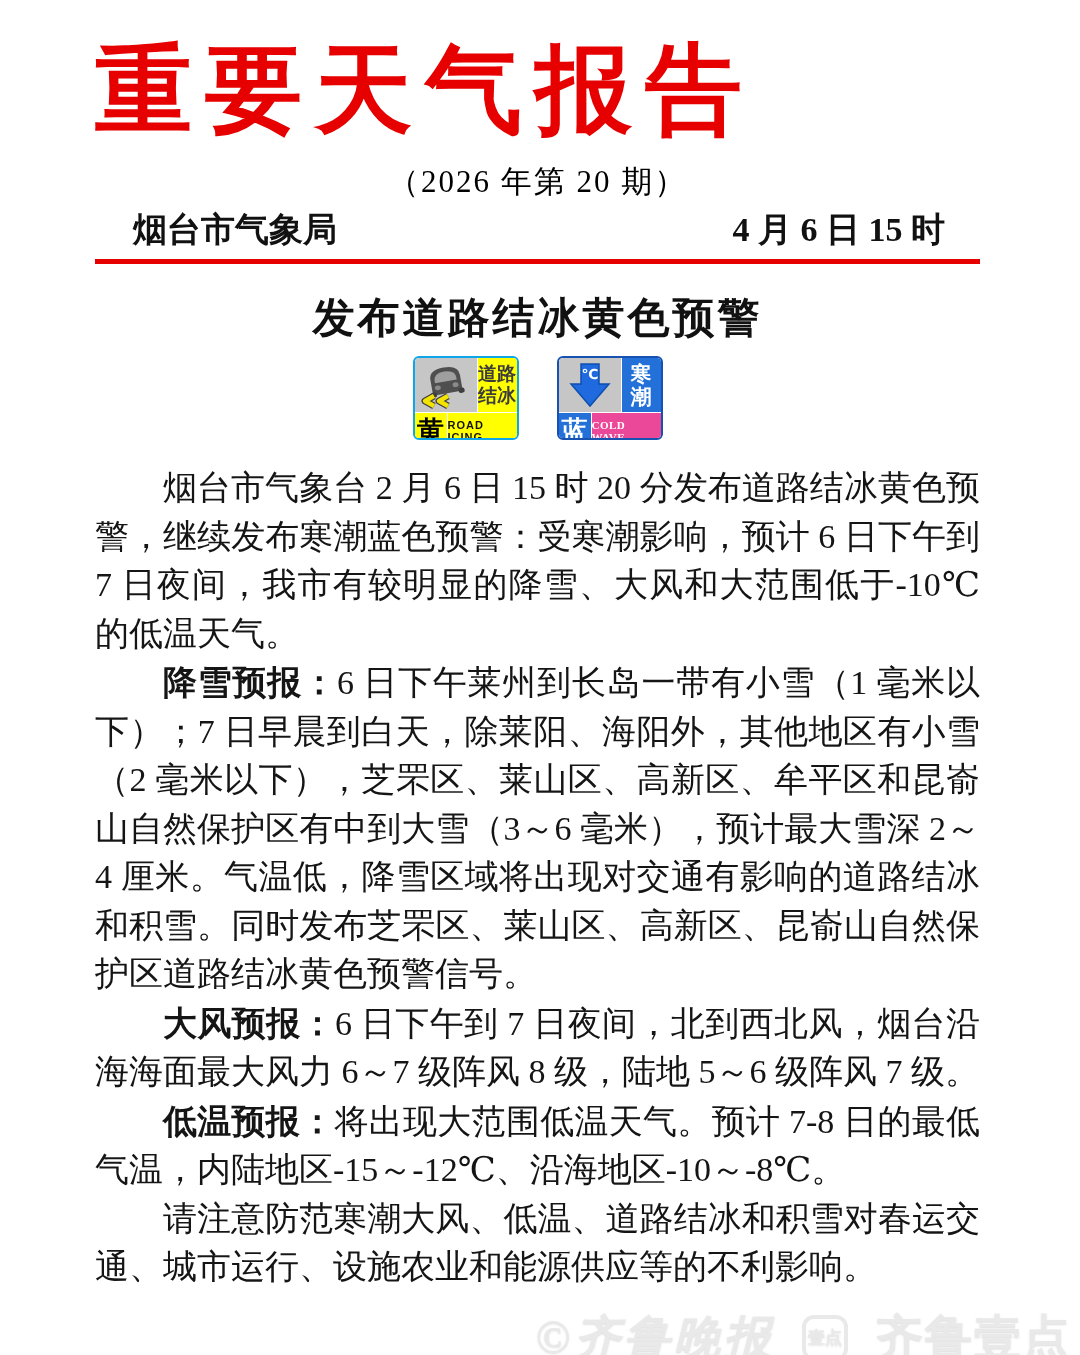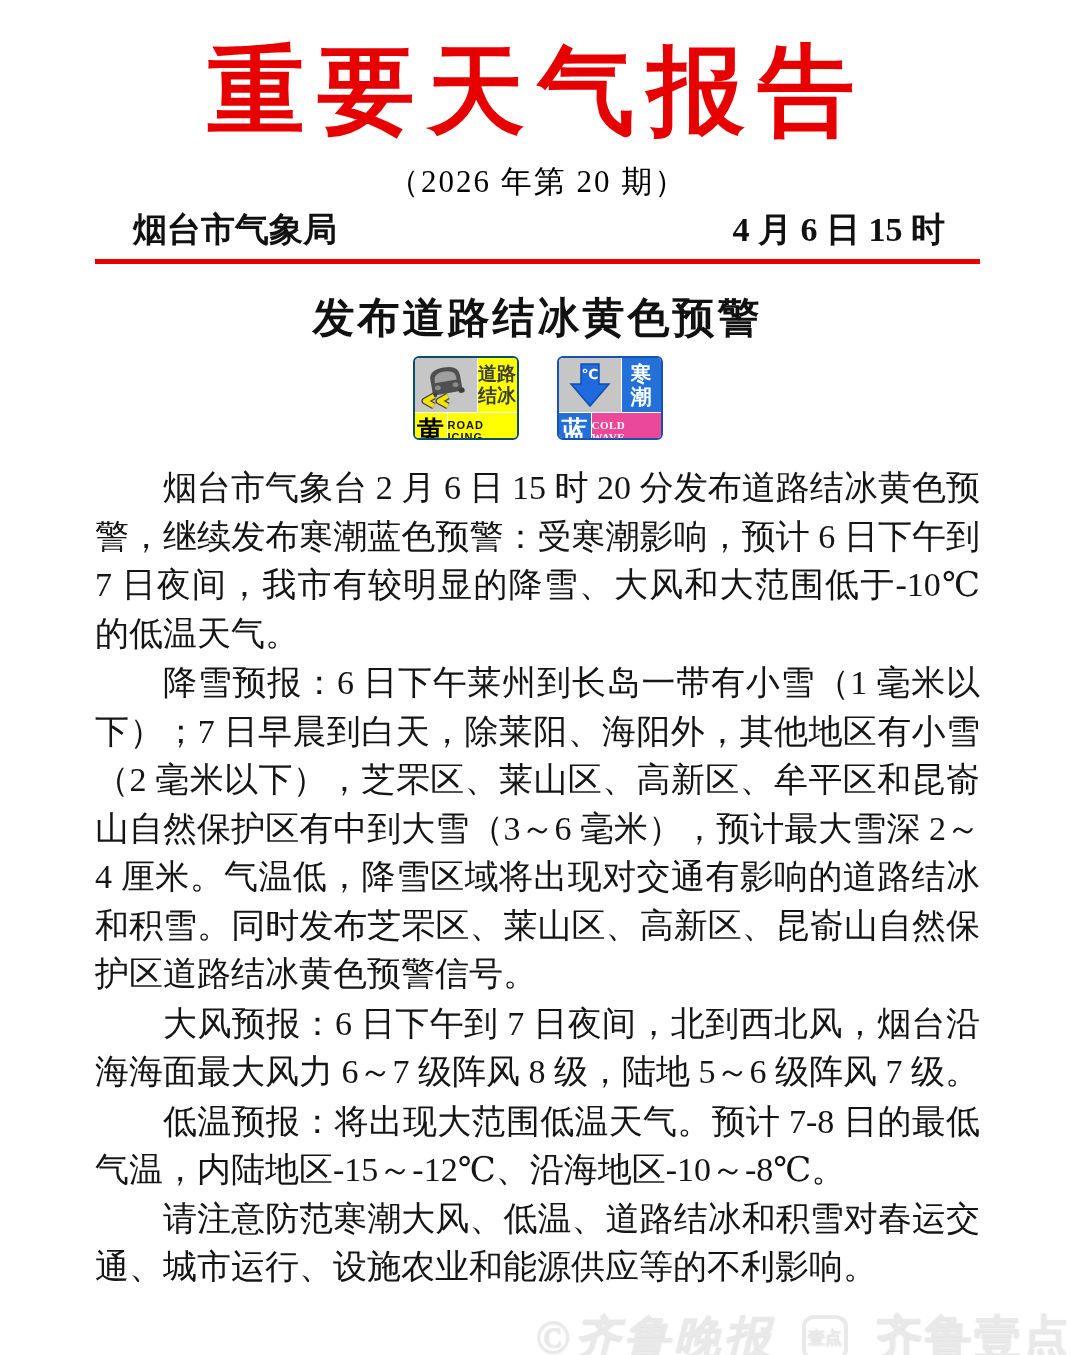--- a/index.html
+++ b/index.html
@@ -10,27 +10,26 @@
     color: #111;
     position: relative;
     overflow: hidden;
   }
   .page { width: 1080px; height: 1355px; position: relative; background: #fff; }
   .content { padding: 0 100px 0 95px; }
 
   
   .main-title {
     margin-top: 30px;
-    text-align: center;
     font-size: 97px;
     font-weight: bold;
     letter-spacing: 13px;
     color: #e60000;
     line-height: 1.25;
-    font-family: Liberation Sans, sans-serif;
+    font-family: Liberation Serif, serif;
   }
   .issue-line {
     margin-top: 10px;
     text-align: center;
     font-size: 31px;
     color: #000;
     letter-spacing: 2px;
   }
   .header-row {
     margin-top: 4px;
@@ -67,21 +66,21 @@
   }
   .warn-icon {
     width: 106px; height: 84px;
     border-radius: 6px;
     display: grid;
     grid-template-rows: 55px 1fr;
     overflow: hidden;
     font-family: "Liberation Sans", "DejaVu Sans", sans-serif;
   }
   .warn-icon .row-top, .warn-icon .row-bottom { display: flex; }
-  .icing { border: 2px solid #0c4a6e; background: #fff; }
+  .icing { border: 2px solid #0ea5e9; background: #fff; }
   .icing .pic-cell {
     width: 62px; background: #c6c6c6; border-radius: 4px 0 0 0;
     display: flex; align-items: center; justify-content: center;
     margin: 0 1px 1px 0;
   }
   .icing .name-cell {
     flex: 1; background: #ffff00;
     display: flex; flex-direction: column; align-items: center; justify-content: center;
     font-size: 19px; font-weight: bold; color: #3c3c3c; line-height: 1.15;
     margin-bottom: 1px;
@@ -121,21 +120,21 @@
   
   .body-text {
     margin-top: 24px;
     font-size: 34px;
     line-height: 48.5px;
     text-align: justify;
     color: #151515;
   }
   .body-text p { text-indent: 2em; }
   .sec-label {
-    font-weight: normal;
+    font-weight: bold;
     font-family: "Liberation Sans", "DejaVu Sans", sans-serif;
   }
 
   
   .watermark {
     position: absolute;
     right: 8px; bottom: 16px;
     display: flex;
     align-items: center;
     gap: 28px;

